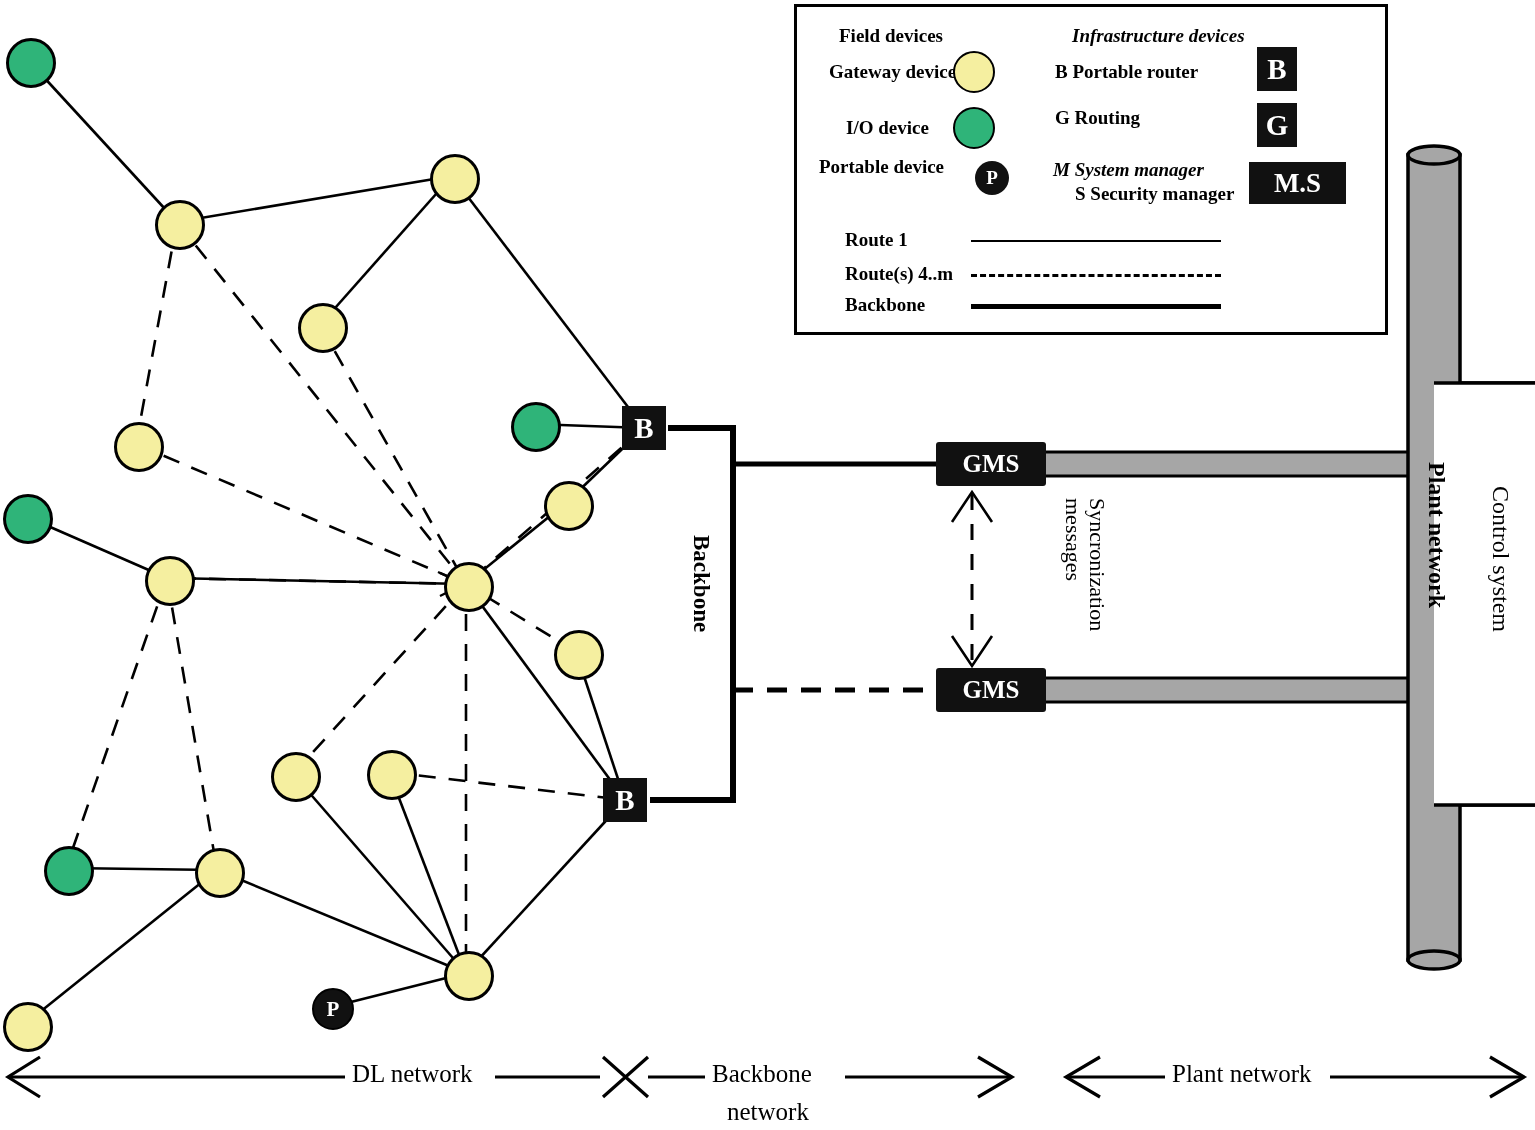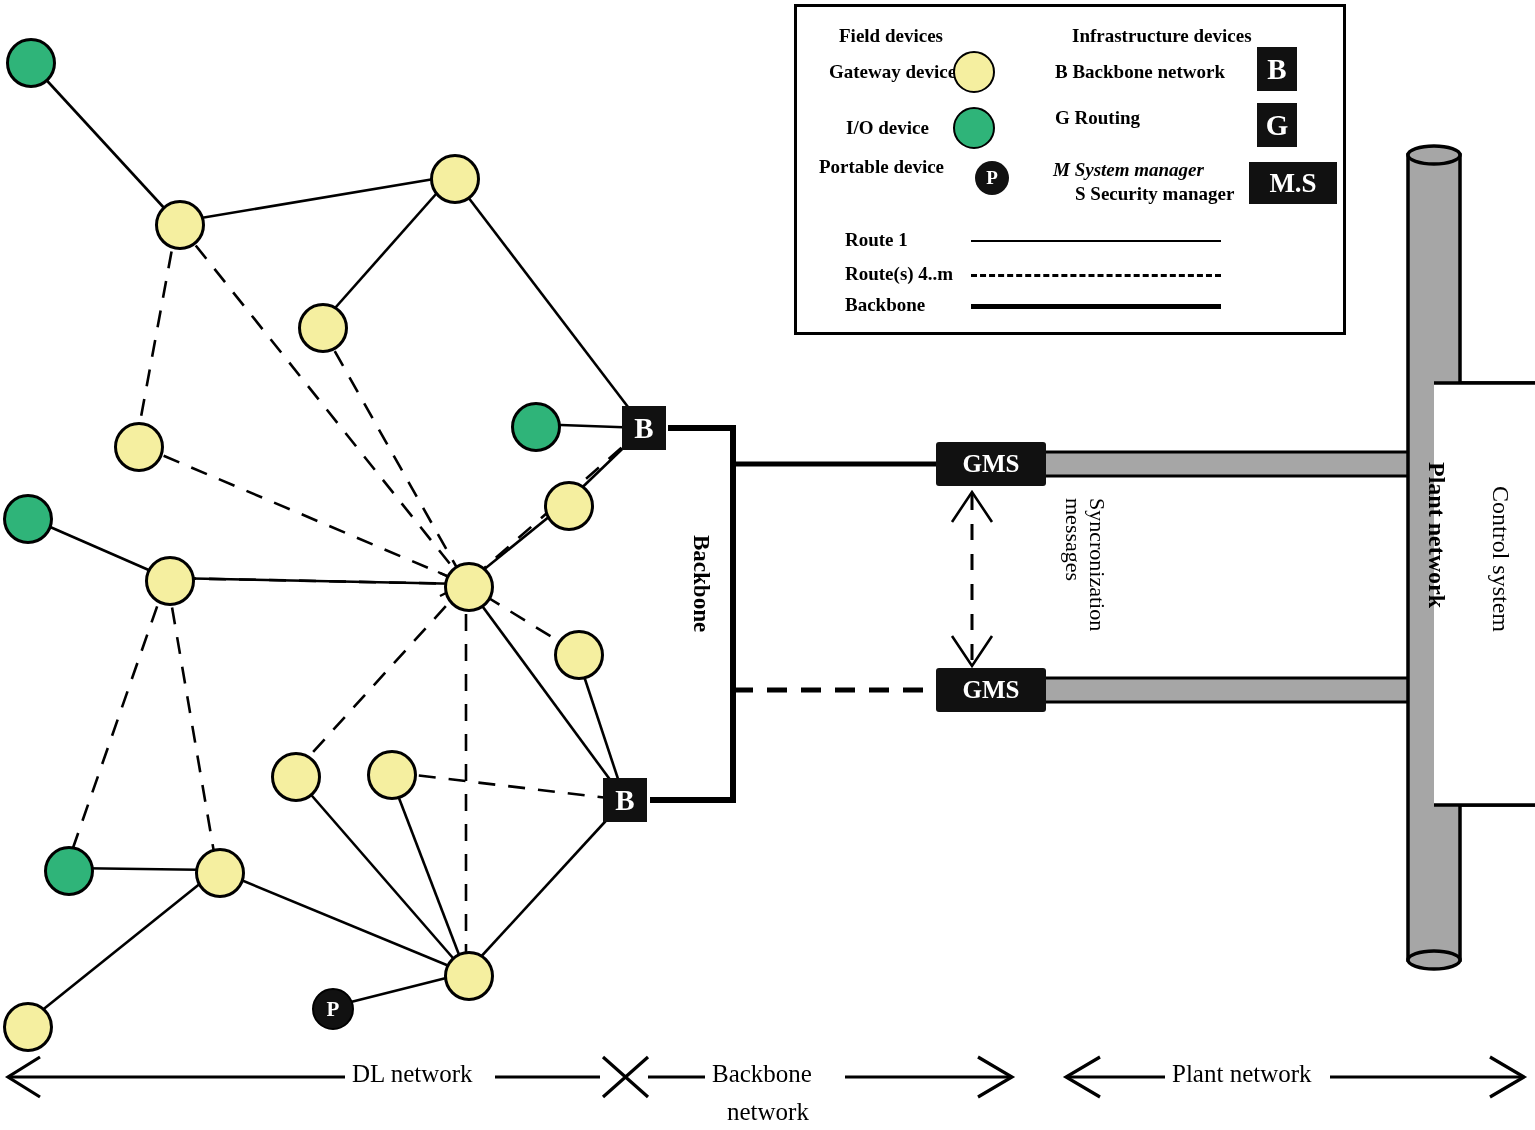--- a/index.html
+++ b/index.html
@@ -153,48 +153,48 @@
 <div class="lbl vtext" style="left:1060px;top:498px;font-size:22px;">messages</div>
 <div class="lbl bold vtext" style="left:1423px;top:462px;font-size:24px;">Plant network</div>
 <div class="lbl vtext" style="left:1487px;top:486px;font-size:24px;">Control system</div>
 
 <div class="lbl" style="left:352px;top:1060px;font-size:25px;">DL network</div>
 <div class="lbl" style="left:712px;top:1060px;font-size:25px;">Backbone</div>
 <div class="lbl" style="left:727px;top:1098px;font-size:25px;">network</div>
 <div class="lbl" style="left:1172px;top:1060px;font-size:25px;">Plant network</div>
 
 <div style="position:absolute;left:794px;top:4px;width:546px;height:325px;
-            background:#fff;border:3px solid #000;">
+            background:#fff;border:3px solid #000;padding-left:42px;">
 
   <div class="lbl bold" style="left:42px;top:18px;font-size:19px;">Field devices</div>
-  <div class="lbl bold" style="left:275px;top:18px;font-size:19px;">Infrastructure devices</div>
+  <div class="lbl bold" style="left:275px;top:18px;font-size:19px;font-style:italic;">Infrastructure devices</div>
 
   <div class="lbl bold" style="left:32px;top:54px;font-size:19px;">Gateway device</div>
   <div style="position:absolute;left:156px;top:44px;width:38px;height:38px;border-radius:50%;
               background:#f5efa0;border:2.5px solid #000;"></div>
 
   <div class="lbl bold" style="left:32px;top:110px;font-size:19px;margin-left:17px;">I/O device</div>
   <div style="position:absolute;left:156px;top:100px;width:38px;height:38px;border-radius:50%;
               background:#2fb479;border:2.5px solid #000;"></div>
 
   <div class="lbl bold" style="left:22px;top:149px;font-size:19px;">Portable device</div>
   <div class="lbl bold" style="left:178px;top:154px;width:34px;height:34px;border-radius:50%;background:#111;
               color:#fff;font-size:19px;line-height:34px;text-align:center;">P</div>
 
-  <div class="lbl bold" style="left:258px;top:54px;font-size:19px;">B Backbone network</div>
+  <div class="lbl bold" style="left:258px;top:54px;font-size:19px;">B Portable router</div>
   <div class="lbl bold" style="left:460px;top:40px;width:40px;height:44px;background:#111;color:#fff;
               font-size:29px;line-height:44px;text-align:center;">B</div>
 
   <div class="lbl bold" style="left:258px;top:100px;font-size:19px;">G Routing</div>
   <div class="lbl bold" style="left:460px;top:96px;width:40px;height:44px;background:#111;color:#fff;
               font-size:29px;line-height:44px;text-align:center;">G</div>
 
   <div class="lbl bold" style="left:256px;top:152px;font-size:19px;font-style:italic;">M System manager</div>
   <div class="lbl bold" style="left:256px;top:176px;font-size:19px;margin-left:22px;">S Security manager</div>
-  <div class="lbl bold" style="left:452px;top:155px;width:88px;height:42px;background:#111;color:#fff;
+  <div class="lbl bold" style="left:452px;top:155px;width:97px;height:42px;background:#111;color:#fff;
               font-size:27px;line-height:42px;text-align:center;">M.S</div>
 
   <div class="lbl bold" style="left:48px;top:222px;font-size:19px;text-align:right;">Route 1</div>
   <div style="position:absolute;left:174px;top:233px;width:250px;height:0;border-top:2.5px solid #000;"></div>
 
   <div class="lbl bold" style="left:48px;top:256px;font-size:19px;">Route(s) 4..m</div>
   <div style="position:absolute;left:174px;top:267px;width:250px;height:0;
               border-top:3px dashed #000;"></div>
 
   <div class="lbl bold" style="left:48px;top:287px;font-size:19px;">Backbone</div>

